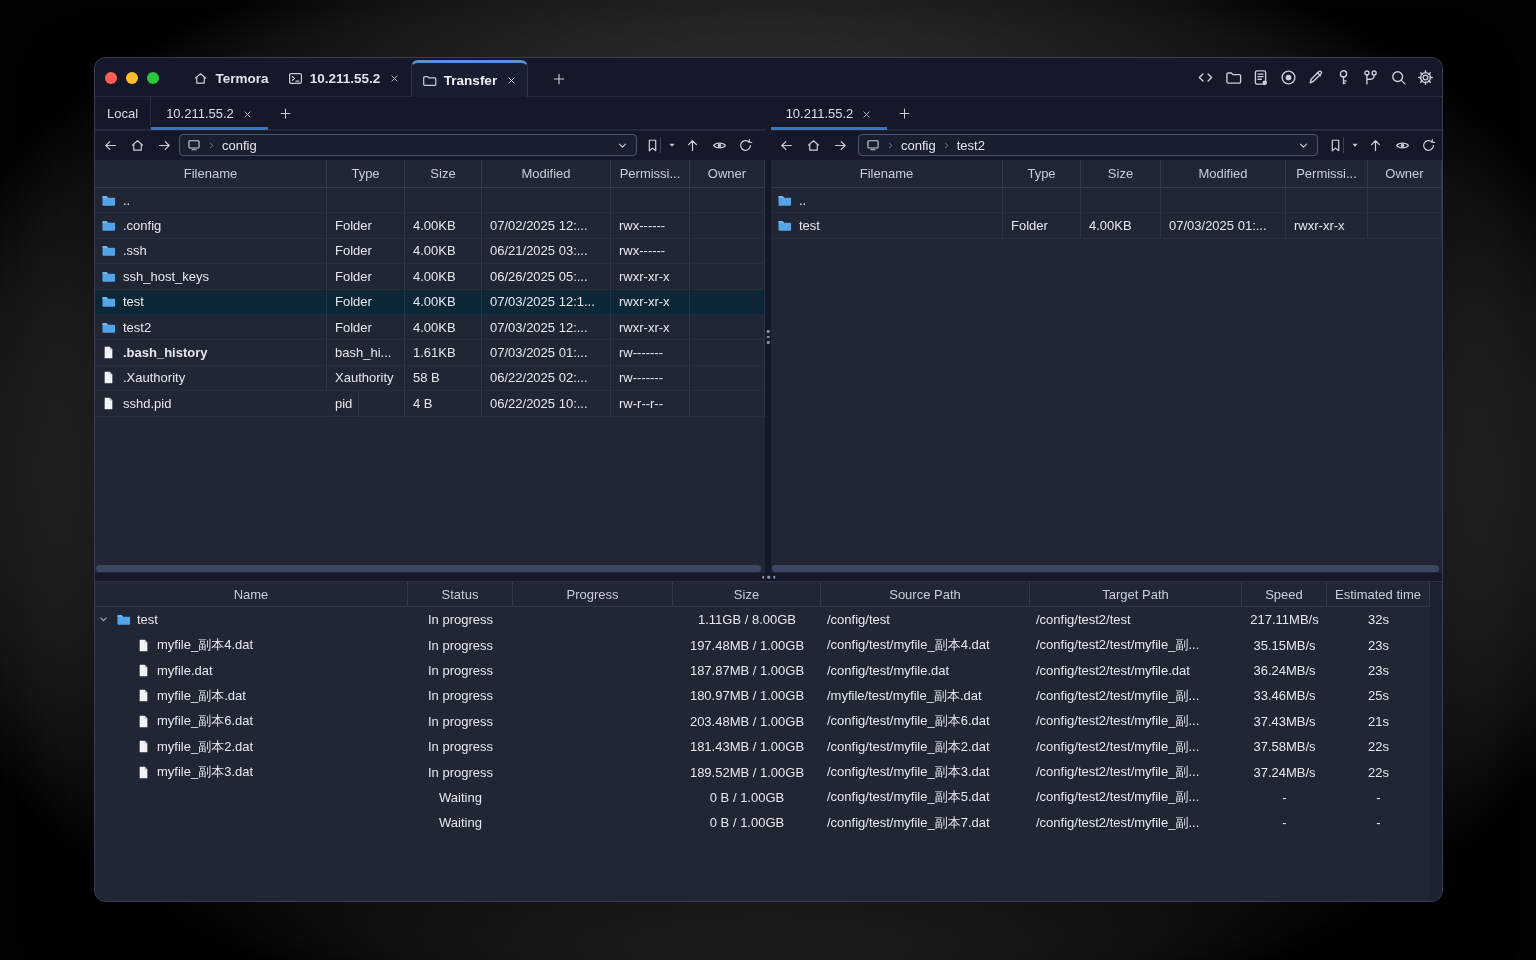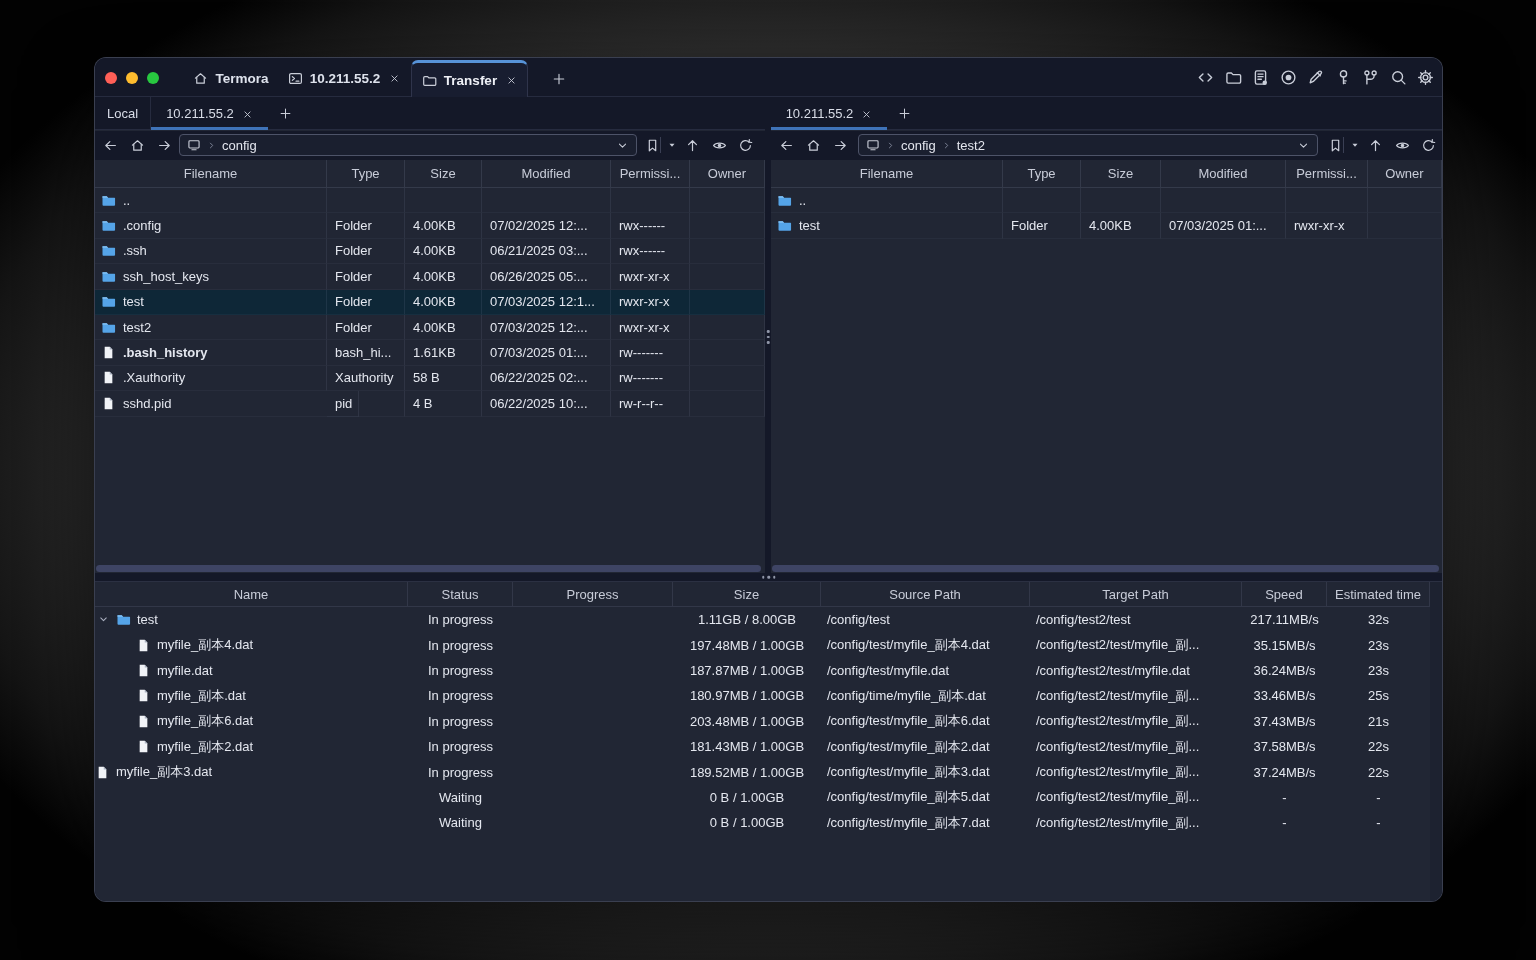--- a/index.html
+++ b/index.html
@@ -686,21 +686,21 @@
                 <span>myfile_副本.dat</span>
               </div>
               <div class="tc center" style="left: 313px; width: 105px;">In progress</div>
               <div class="tc" style="left: 418px; width: 160px;">
                 <div class="pbar">
                   <div class="pfill" style="width: 17%;"></div>
                   <div class="plabel">17%</div>
                 </div>
               </div>
               <div class="tc center" style="left: 578px; width: 148px;">180.97MB / 1.00GB</div>
-              <div class="tc" style="left: 732px; width: 203px;">/config/time/myfile_副本.dat</div>
+              <div class="tc" style="left: 732px; width: 203px;">/myfile/test/myfile_副本.dat</div>
               <div class="tc" style="left: 941px; width: 206px;">/config/test2/test/myfile_副...</div>
               <div class="tc center" style="left: 1147px; width: 85px;">33.46MB/s</div>
               <div class="tc center" style="left: 1232px; width: 103px;">25s</div>
             </div>
             <div class="trow" style="top: 101.6px;">
               <div class="tc name" style="left: 0px; width: 313px; padding-left: 41px;">
                 <span style="display: flex;">
                   <svg width="15" height="15" viewBox="0 0 16 16">
                     <path d="M3.9 1.8h5.4l2.8 3v9.4H3.9z" fill="#f1f3f7"></path>
                     <path d="M9.3 1.8v3h2.8z" fill="#aab2c2"></path>
@@ -738,21 +738,21 @@
                   <div class="plabel">17%</div>
                 </div>
               </div>
               <div class="tc center" style="left: 578px; width: 148px;">181.43MB / 1.00GB</div>
               <div class="tc" style="left: 732px; width: 203px;">/config/test/myfile_副本2.dat</div>
               <div class="tc" style="left: 941px; width: 206px;">/config/test2/test/myfile_副...</div>
               <div class="tc center" style="left: 1147px; width: 85px;">37.58MB/s</div>
               <div class="tc center" style="left: 1232px; width: 103px;">22s</div>
             </div>
             <div class="trow" style="top: 152.4px;">
-              <div class="tc name" style="left: 0px; width: 313px; ">
+              <div class="tc name" style="left: 0px; width: 313px; padding-left: 41px;">
                 <span style="display: flex;">
                   <svg width="15" height="15" viewBox="0 0 16 16">
                     <path d="M3.9 1.8h5.4l2.8 3v9.4H3.9z" fill="#f1f3f7"></path>
                     <path d="M9.3 1.8v3h2.8z" fill="#aab2c2"></path>
                   </svg>
                 </span>
                 <span>myfile_副本3.dat</span>
               </div>
               <div class="tc center" style="left: 313px; width: 105px;">In progress</div>
               <div class="tc" style="left: 418px; width: 160px;">

